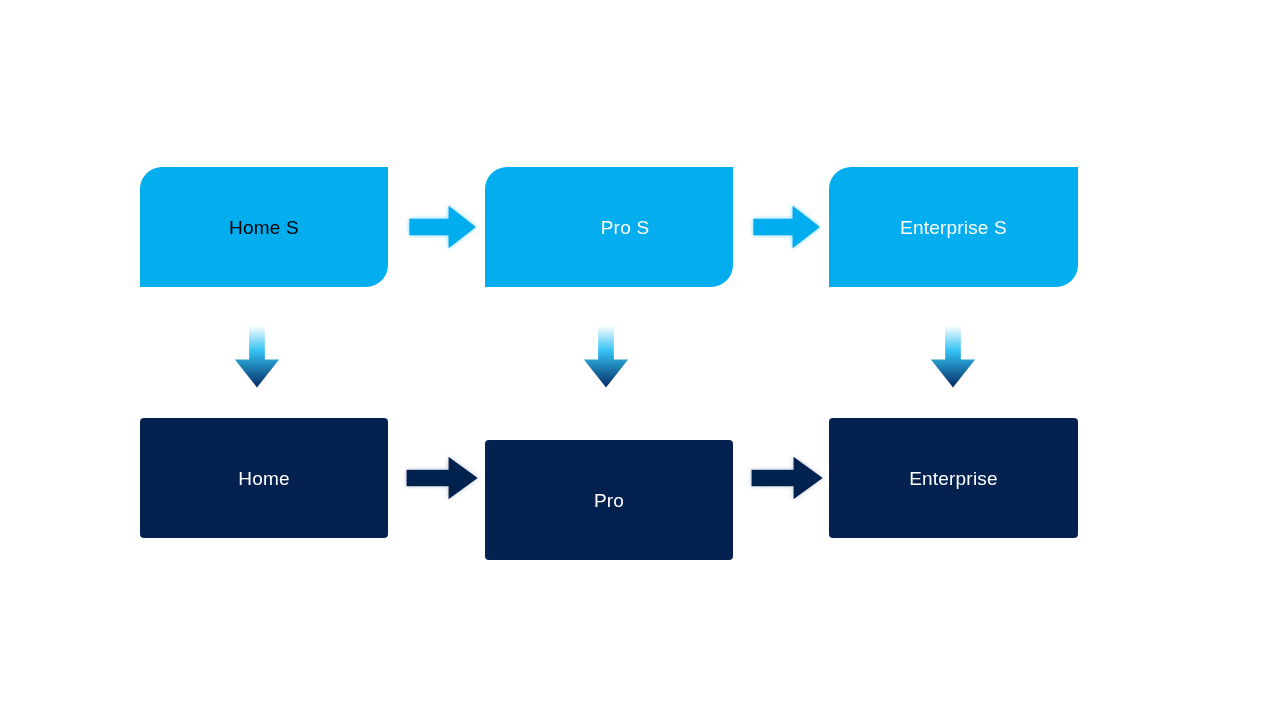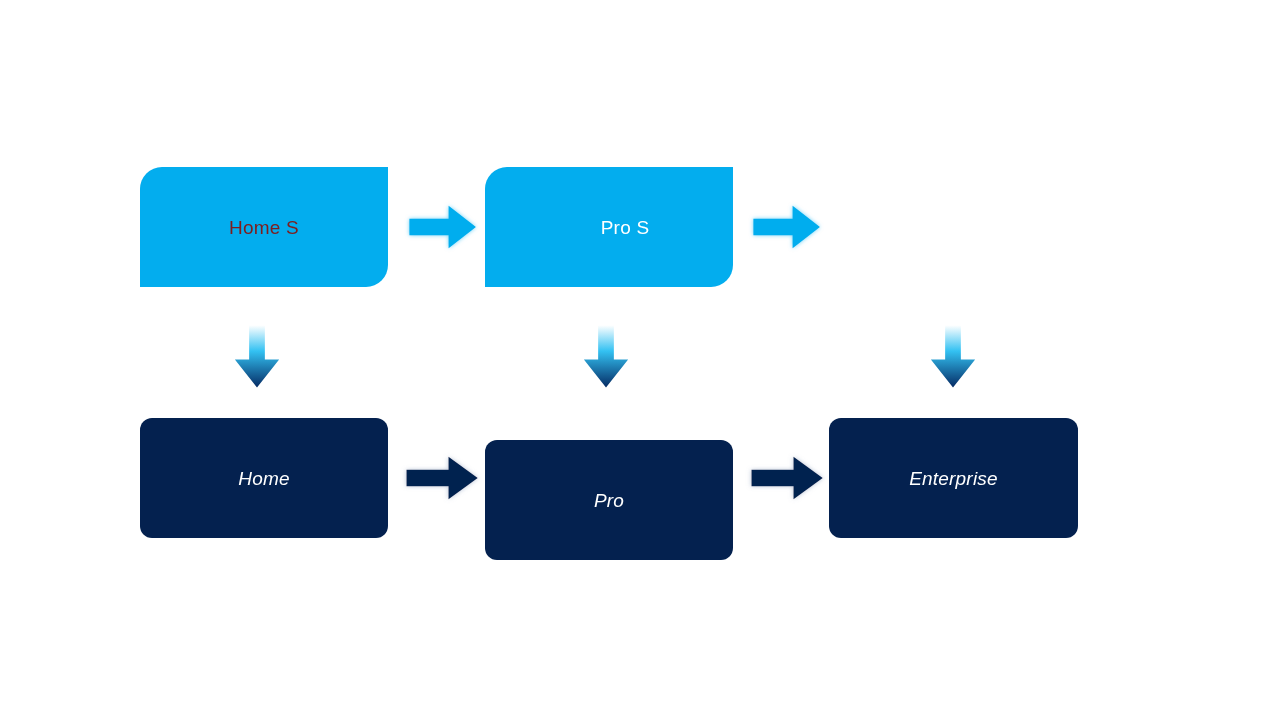--- a/index.html
+++ b/index.html
@@ -43,42 +43,44 @@
   }
 
   
   .node.top {
     background: #03ADEE;
     border-radius: 22px 0 22px 0;
   }
   
   .node.bottom {
     background: #04214F;
-    border-radius: 12px;
-    font-style: italic;
+    border-radius: 4px;
   }
 
   
   .arrow {
     position: absolute;
     overflow: visible;
   }
   .arrow svg { display: block; overflow: visible; }
 
   
 </style>
 </head>
 <body>
 
 <div id="canvas" style="background: rgb(255, 255, 255);">
     <div class="node top" style="left: 140px; top: 167px; width: 248px; height: 120px; background: rgb(3, 173, 238);">
-      <span class="node-label" style="color: #7f1d1d;">Home S</span>
+      <span class="node-label" style="color: #000000;">Home S</span>
     </div>
     <div class="node top" style="left: 485px; top: 167px; width: 248px; height: 120px; background: rgb(3, 173, 238);">
       <span class="node-label" style="color: rgb(255, 255, 255); margin-left: 32px;">Pro S</span>
+    </div>
+    <div class="node top" style="left: 829px; top: 167px; width: 249px; height: 120px; background: rgb(3, 173, 238);">
+      <span class="node-label" style="color: rgb(255, 255, 255);">Enterprise S</span>
     </div>
     <div class="arrow" style="left: 408px; top: 203px; width: 70px; height: 48px;">
       <svg width="70" height="48" viewBox="0 0 100 70" preserveAspectRatio="none">
         <defs>
           <filter id="gl0" x="-40%" y="-40%" width="180%" height="180%">
             <feGaussianBlur in="SourceAlpha" stdDeviation="3.2" result="b"></feGaussianBlur>
             <feFlood flood-color="#03ADEE" flood-opacity="0.55"></feFlood>
             <feComposite in2="b" operator="in"></feComposite>
             <feMerge>
               <feMergeNode></feMergeNode>

